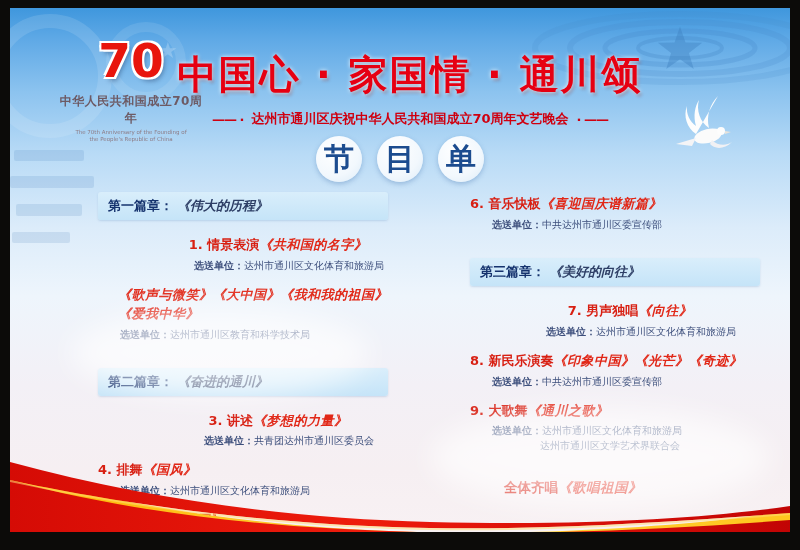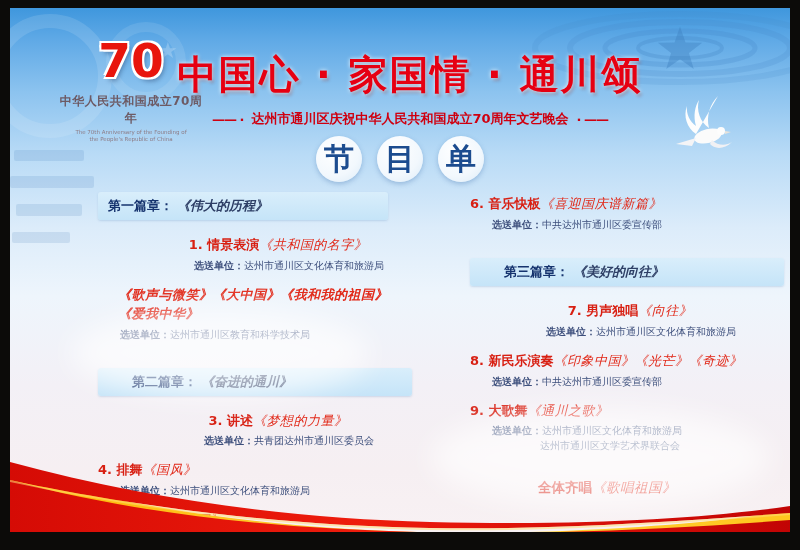--- a/index.html
+++ b/index.html
@@ -37,27 +37,27 @@
     box-shadow:0 2px 5px rgba(60,110,170,.35);display:flex;align-items:center;justify-content:center;
     font-size:30px;font-weight:900;color:#1c4c8f;}
   
   .col{position:absolute;}
   .col-left{left:88px;top:184px;width:360px;}
   .col-right{left:460px;top:187px;width:320px;}
   .chapter{width:270px;background:linear-gradient(180deg,#d9eefb,#c5e4f8);border-radius:3px;
     padding:5px 10px;margin:0 0 16px 0;box-shadow:0 1px 2px rgba(90,140,190,.25);
     font-size:13px;white-space:nowrap;}
   .chapter + .item{margin-top:14px;text-align:center;}
-  .item + .chapter, .finale{margin-top:26px;padding-left:34px;}
+  .item + .chapter, .finale{margin-top:26px;}
   .ch-label{color:#16336e;font-weight:900;}
   .ch-title{color:#2e3f66;font-weight:bold;font-style:italic;margin-left:4px;}
   .item{margin-bottom:13px;}
   .item-head{font-size:13px;line-height:1.45;}
   .item-num,.item-genre{color:#d81f12;font-weight:900;}
-  .item-works{color:#e12717;font-weight:normal;font-style:italic;letter-spacing:.5px;}
+  .item-works{color:#e12717;font-weight:bold;font-style:italic;letter-spacing:.5px;}
   .works-line{font-size:13px;line-height:1.45;padding-left:20px;color:#e12717;
     font-weight:bold;font-style:italic;letter-spacing:.5px;}
   .unit{margin-top:3px;padding-left:22px;font-size:10px;color:#3d4f7c;line-height:1.5;}
   .unit-label{font-weight:bold;}
   .unit-cont{margin-top:0;padding-left:70px;}
   .finale{margin-left:34px;font-size:13.5px;}
   .finale .item-genre{font-size:13.5px;}
   
   .cloud{position:absolute;border-radius:50%;filter:blur(14px);background:rgba(255,255,255,.65);}
   

